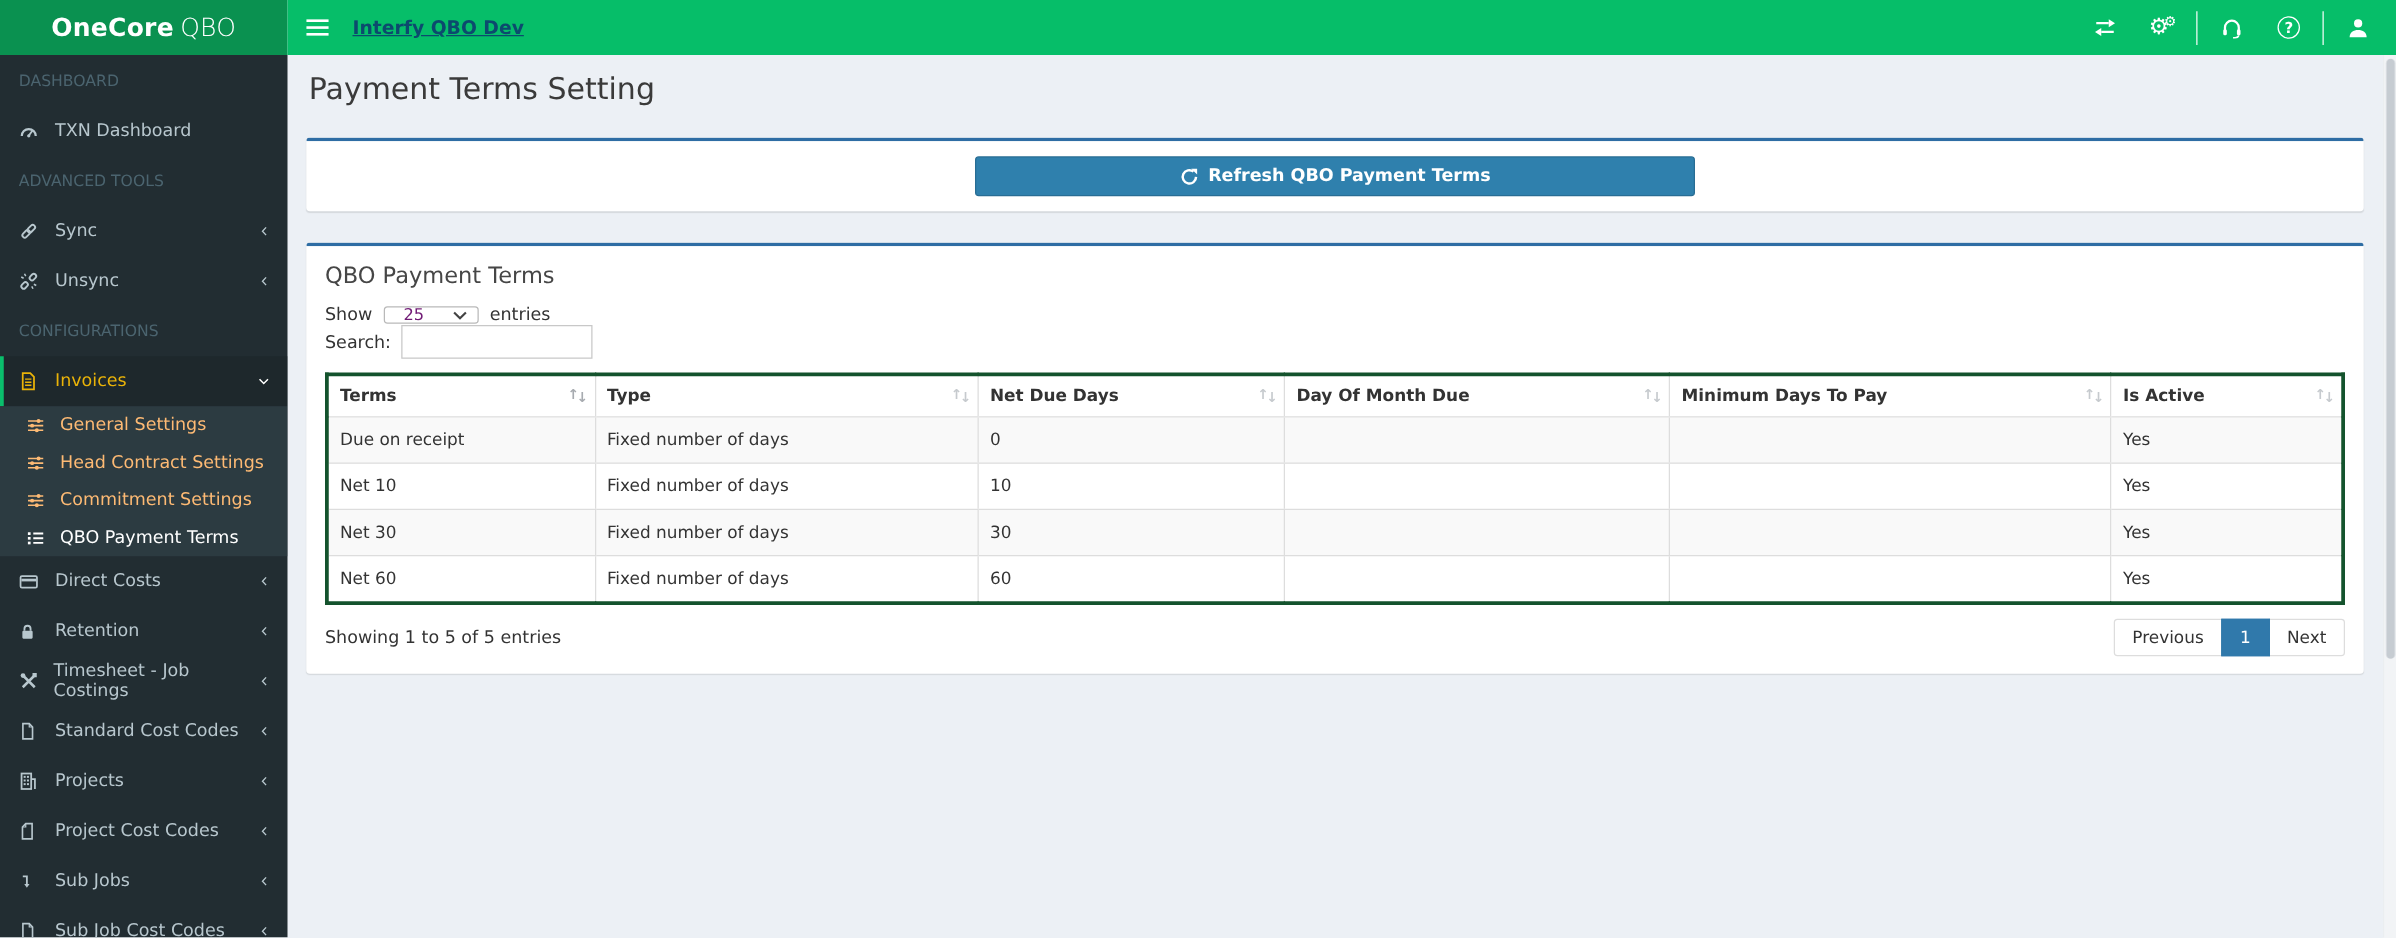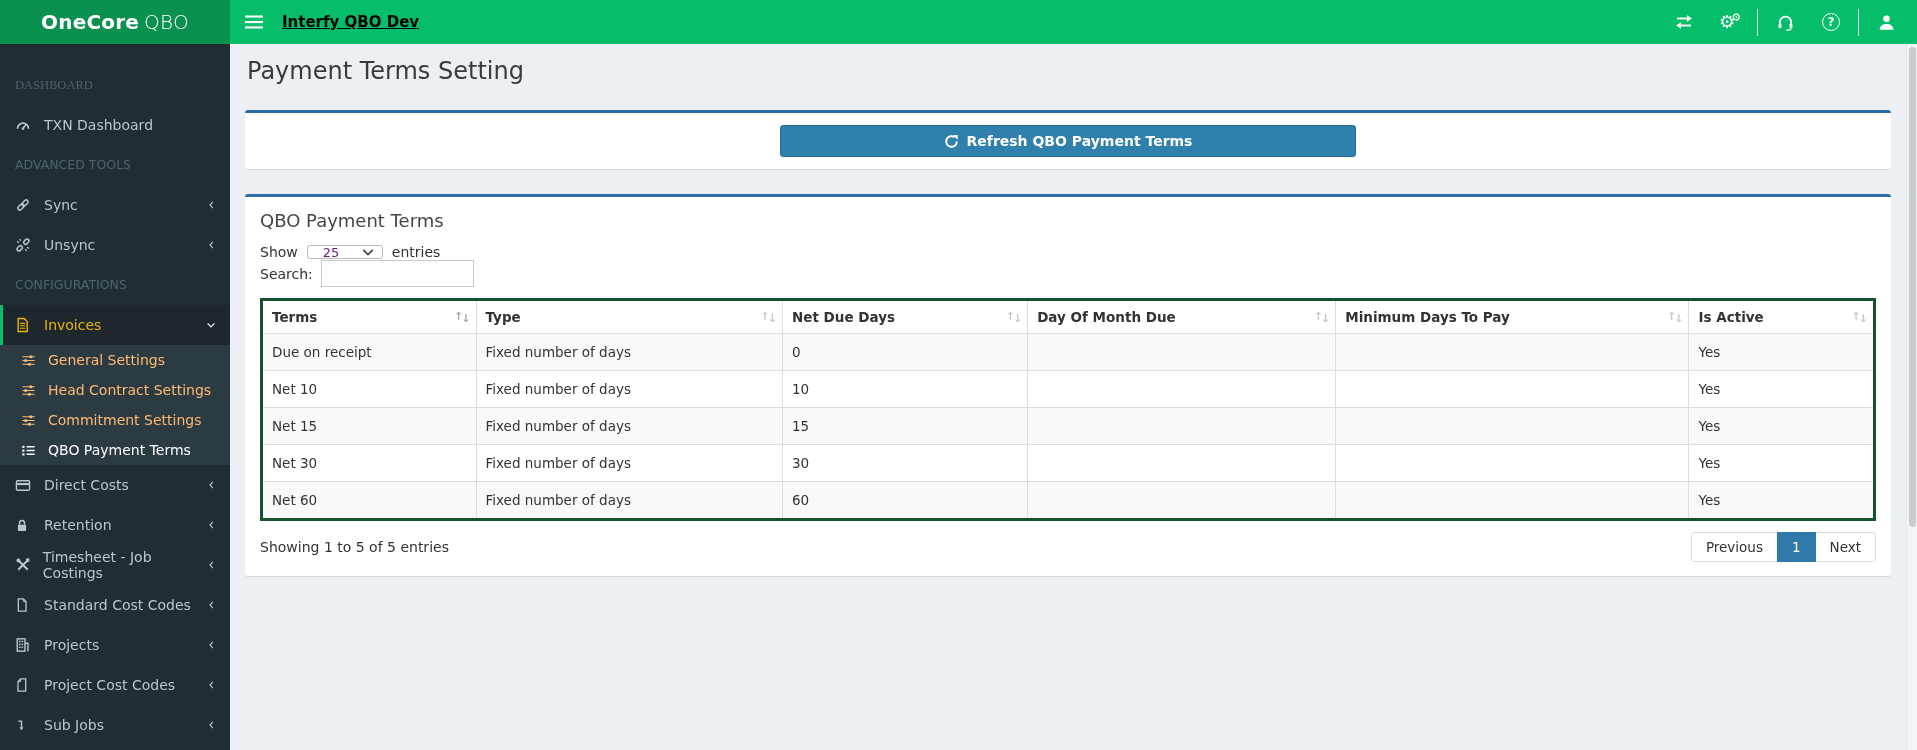--- a/index.html
+++ b/index.html
@@ -7,35 +7,35 @@
   body { font-family:"DejaVu Sans","Liberation Sans",sans-serif; background:#ecf0f5; color:#333; }
   a { text-decoration:none; color:inherit; cursor:pointer; }
 
   
   .header { height:44px; display:flex; width:100%; }
   .logo { width:230px; flex:0 0 230px; background:#0a9150; color:#fff; display:flex; align-items:center; justify-content:center; font-size:20px; letter-spacing:.2px; }
   .logo .bold { font-weight:bold; }
   .logo .light { font-weight:300; margin-left:5px; }
   .navbar { flex:1; background:#06be69; display:flex; align-items:center; }
   .hamburger { color:#fff; padding:0 15px; display:flex; align-items:center; height:44px; }
-  .env-link { color:#000000; font-weight:700; font-size:15px; text-decoration:underline; margin-left:4px; }
+  .env-link { color:#0c4a6e; font-weight:700; font-size:15px; text-decoration:underline; margin-left:4px; }
   .nav-right { margin-left:auto; display:flex; align-items:center; padding-right:8px; }
   .nav-icon { width:46px; height:44px; display:flex; align-items:center; justify-content:center; color:#fff; position:relative; }
   .nav-sep { width:1px; height:27px; background:rgba(255,255,255,.95); margin:0 4px; }
   .gear-big { font-size:18px; line-height:1; }
   .gear-small { font-size:11px; line-height:1; margin:-9px 0 0 -4px; }
   .q-circle { width:18px; height:18px; border:1.6px solid #fff; border-radius:50%; display:flex; align-items:center; justify-content:center; font-size:12px; font-weight:bold; }
 
   
   .wrapper { display:flex; height:706px; }
 
   
   .sidebar { width:230px; flex:0 0 230px; background:#222d32; overflow:hidden; }
   .section-label { padding:13px 15px; font-size:12.5px; color:#4b646f; line-height:14px; }
-  .section-label.first { padding-top:34px;font-family:Liberation Serif, serif; }
+  .section-label.first { padding-top:14px; }
   .side-item { height:40px; display:flex; align-items:center; padding:0 13px 0 12px; color:#b8c7ce; font-size:14px; border-left:3px solid transparent; }
   .side-item .s-icon { width:20px; height:16px; margin-right:9px; display:flex; align-items:center; }
   .side-item.active { background:#1e282c; color:#eab308; border-left-color:#0abe6c; }
   .chev { margin-left:auto; color:#b8c7ce; display:flex; align-items:center; }
   .side-item.active .chev { color:#fff; }
   .submenu { background:#2c3b41; padding:0; }
   .sub-item { height:30px; display:flex; align-items:center; padding:0 15px 0 21px; color:#fdba74; font-size:14px; }
   .sub-item .s-icon { width:18px; height:15px; margin-right:9px; display:flex; align-items:center; }
   .sub-item.active { color:#fff; }
   svg.ic { display:block; }
@@ -487,28 +487,20 @@
             </tr>
             <tr>
               <td>Net 10</td>
               <td>Fixed number of days</td>
               <td>10</td>
               <td></td>
               <td></td>
               <td>Yes</td>
             </tr>
             <tr>
-              <td>Net 15</td>
-              <td>Fixed number of days</td>
-              <td>15</td>
-              <td></td>
-              <td></td>
-              <td>Yes</td>
-            </tr>
-            <tr>
               <td>Net 30</td>
               <td>Fixed number of days</td>
               <td>30</td>
               <td></td>
               <td></td>
               <td>Yes</td>
             </tr>
             <tr>
               <td>Net 60</td>
               <td>Fixed number of days</td>

